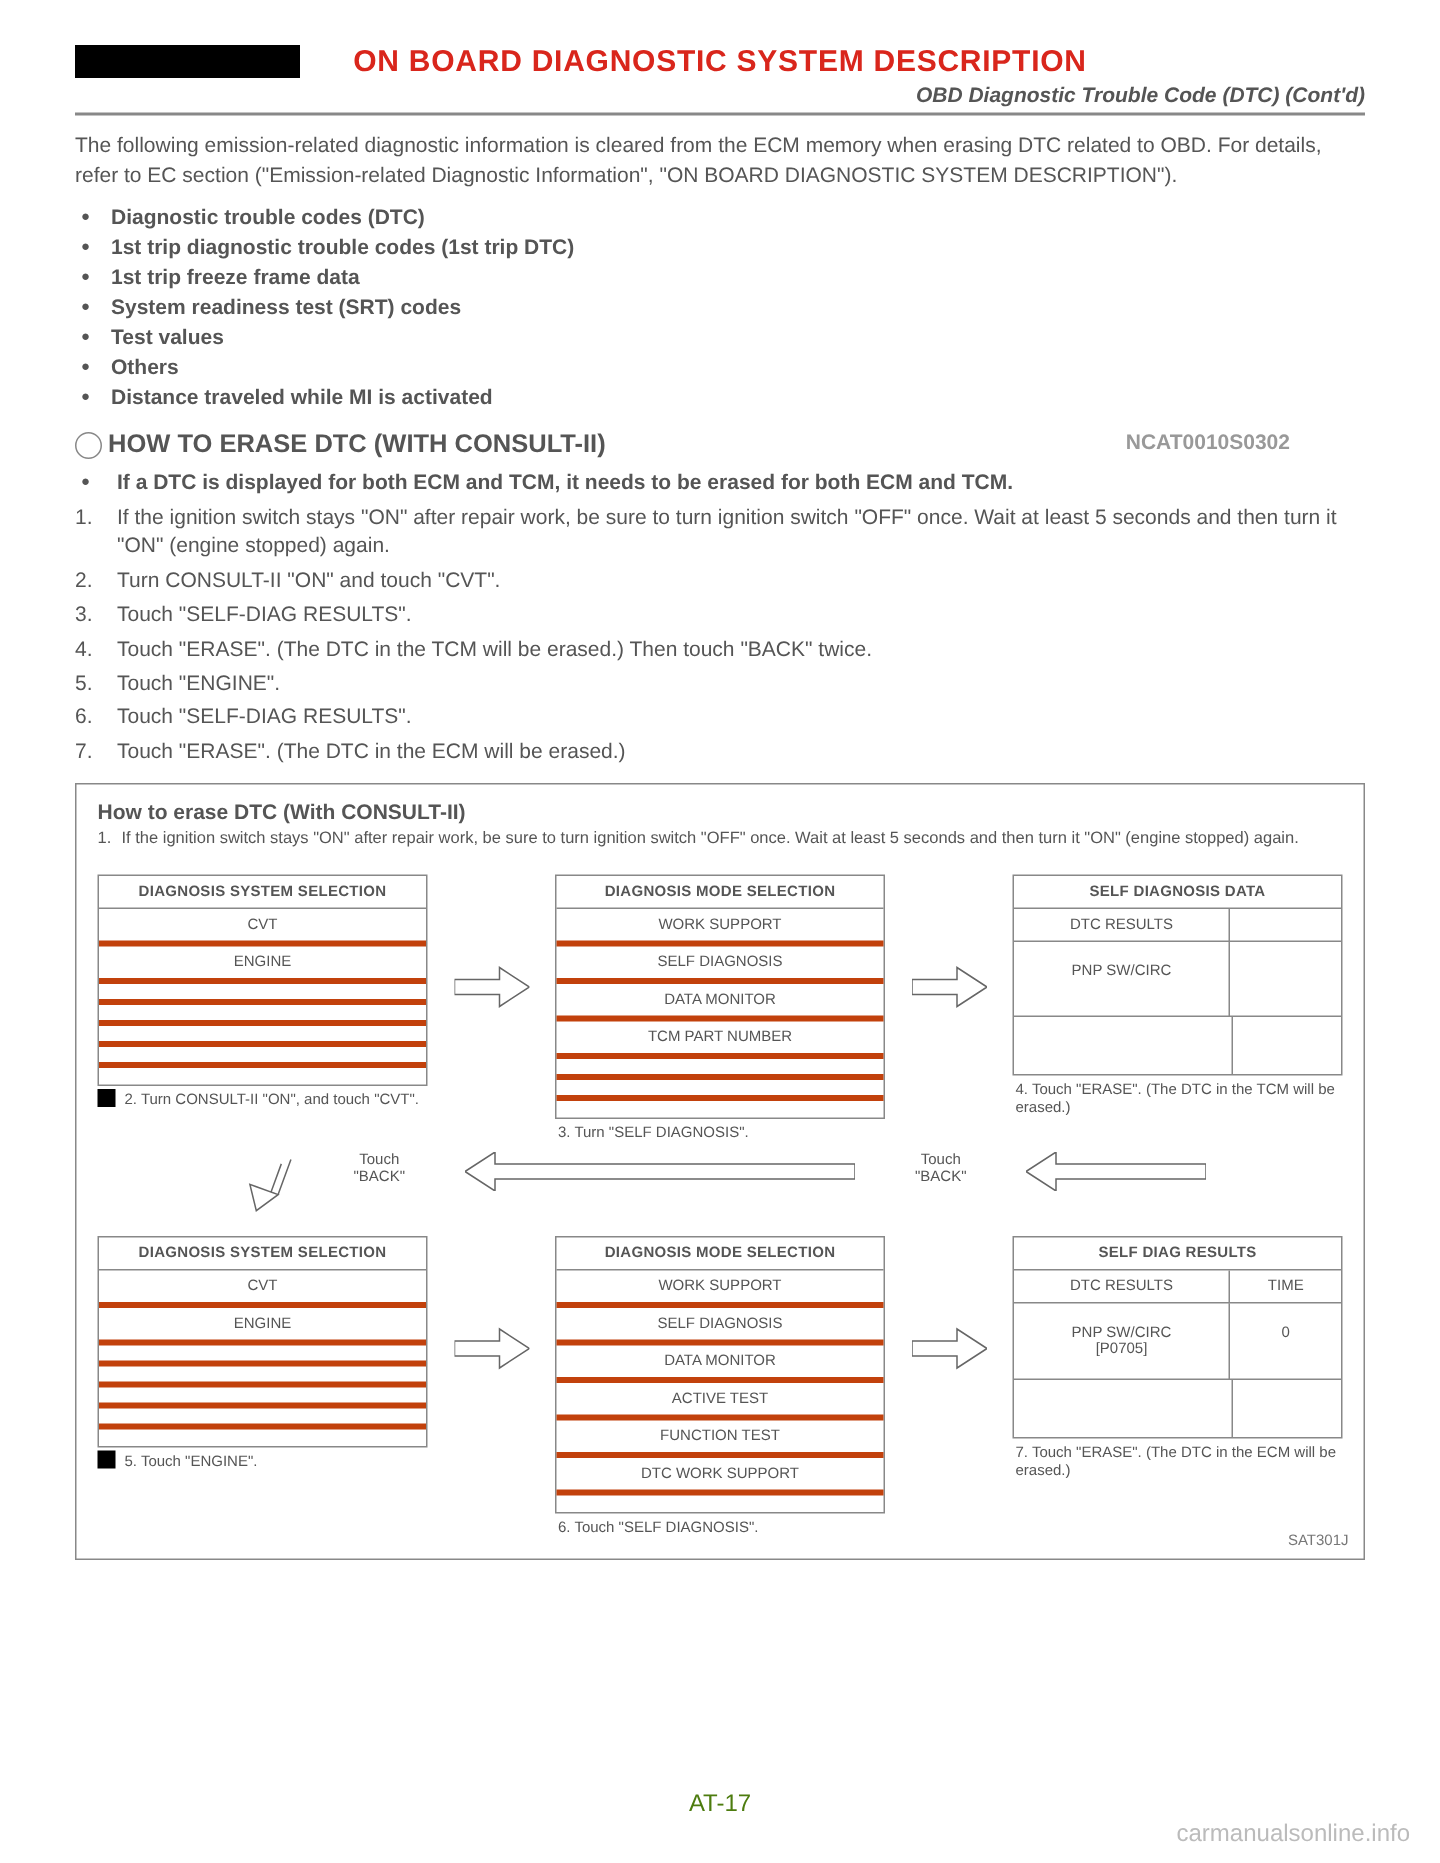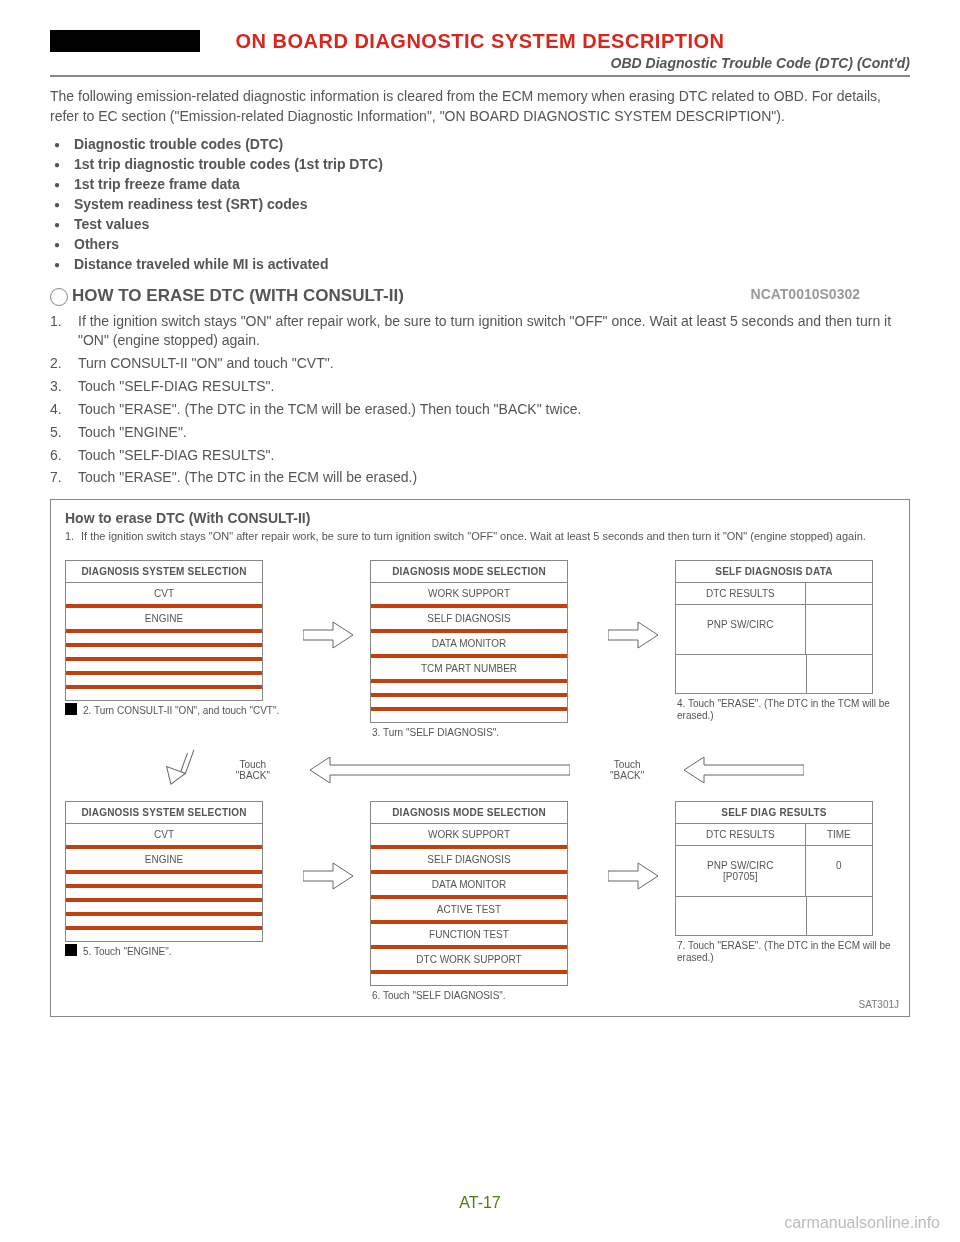--- a/index.html
+++ b/index.html
@@ -124,21 +124,21 @@
     .diag-step1::before{ content:"1."; position:absolute; left:0; }
     .row {
       display: flex;
       justify-content: space-between;
       align-items: flex-start;
       gap: 8px;
       margin: 6px 0;
     }
     .panel {
       border: 1px solid #888;
-      width: 198px;
+      width: 220px;
       font-size: 10px;
       text-align: center;
       color:#555;
     }
     .panel .ph {
       font-weight: bold;
       padding: 5px 2px;
       border-bottom: 1px solid #888;
       font-size: 10px;
       letter-spacing: 0.2px;
@@ -184,21 +184,21 @@
       line-height:1.2;
       position:relative;
     }
     .caption.withbox{ padding-left:18px;}
     .caption.withbox::before{
       content:""; position:absolute; left:0; top:2px;
       width:12px; height:12px; background:#000;
     }
     .col { width: 220px; }
     .back-arrow-row{
-      display:flex; justify-content:center; align-items:center;
+      display:flex; justify-content:center; 
       gap:40px; margin: 2px 0 6px 0;
     }
     .back-label{ font-size:10px; color:#555; text-align:center; line-height:1.1;}
     .refimg { position:absolute; right:10px; bottom:6px; font-size:10px; color:#777;padding-left:32px;}
     .page-num {
       position:absolute; bottom:30px; left:0; right:0;
       text-align:center; font-weight:normal; font-size:16px; color:#4d7c0f;
     }
     .watermark{
       position:absolute; bottom:10px; right:20px;
@@ -225,20 +225,21 @@
   <li>Others</li>
   <li>Distance traveled while MI is activated</li>
 </ul>
 
 <div class="section-head">
   <span>HOW TO ERASE DTC (WITH CONSULT-II)</span>
   <span class="refcode">NCAT0010S0302</span>
 </div>
 
 <ol class="steps">
+  <li class="bullet"><b>If a DTC is displayed for both ECM and TCM, it needs to be erased for both ECM and TCM.</b></li>
   <li class="num">If the ignition switch stays "ON" after repair work, be sure to turn ignition switch "OFF" once. Wait at least 5 seconds and then turn it "ON" (engine stopped) again.</li>
   <li class="num">Turn CONSULT-II "ON" and touch "CVT".</li>
   <li class="num">Touch "SELF-DIAG RESULTS".</li>
   <li class="num">Touch "ERASE". (The DTC in the TCM will be erased.) Then touch "BACK" twice.</li>
   <li class="num">Touch "ENGINE".</li>
   <li class="num">Touch "SELF-DIAG RESULTS".</li>
   <li class="num">Touch "ERASE". (The DTC in the ECM will be erased.)</li>
 </ol>
 
 <div class="diagram-box">

